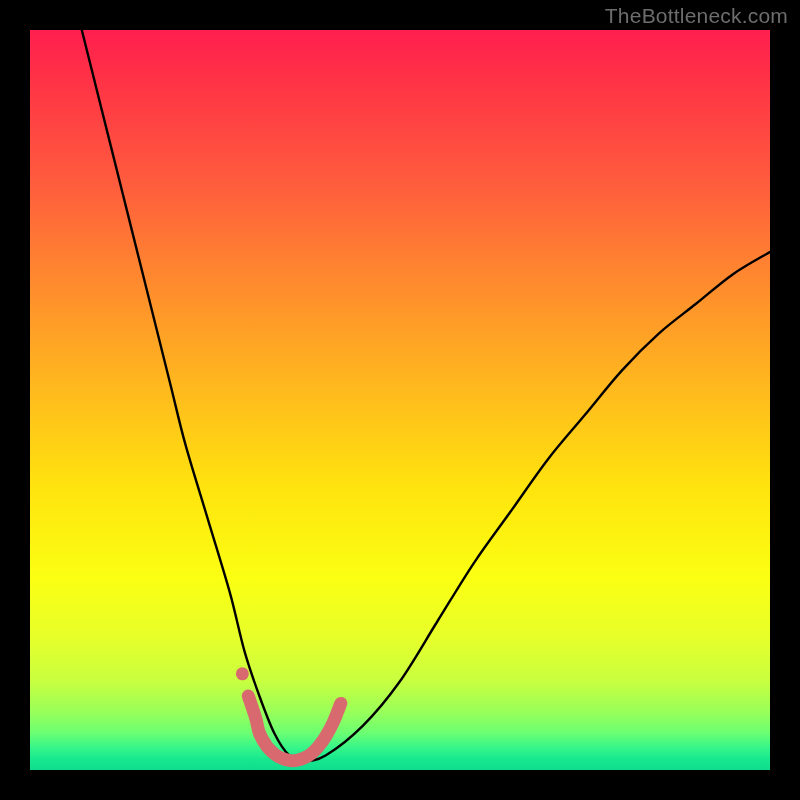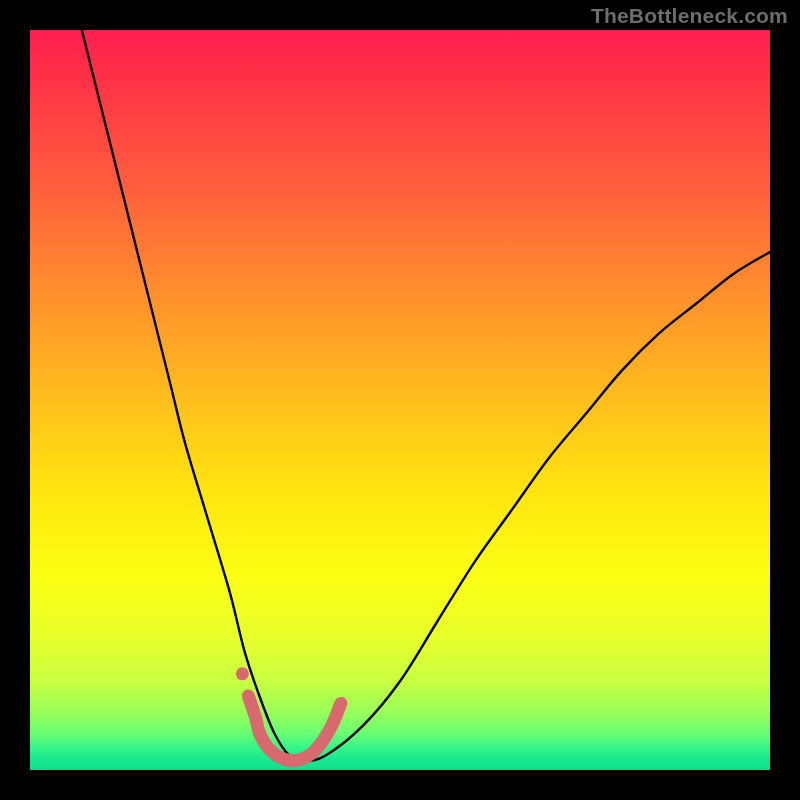--- a/index.html
+++ b/index.html
@@ -46,21 +46,21 @@
       #0fdc8e 100%
     );
   }
   .watermark {
     position: absolute;
     top: 4px;
     right: 12px;
     color: #6d6d6d;
     font-size: 21px;
     letter-spacing: 0.2px;
-    font-weight: 700;
+    font-weight: 400;
     user-select: none;
   }
   svg.curves {
     position: absolute;
     inset: 0;
   }
 </style>
 </head>
 <body>
 

